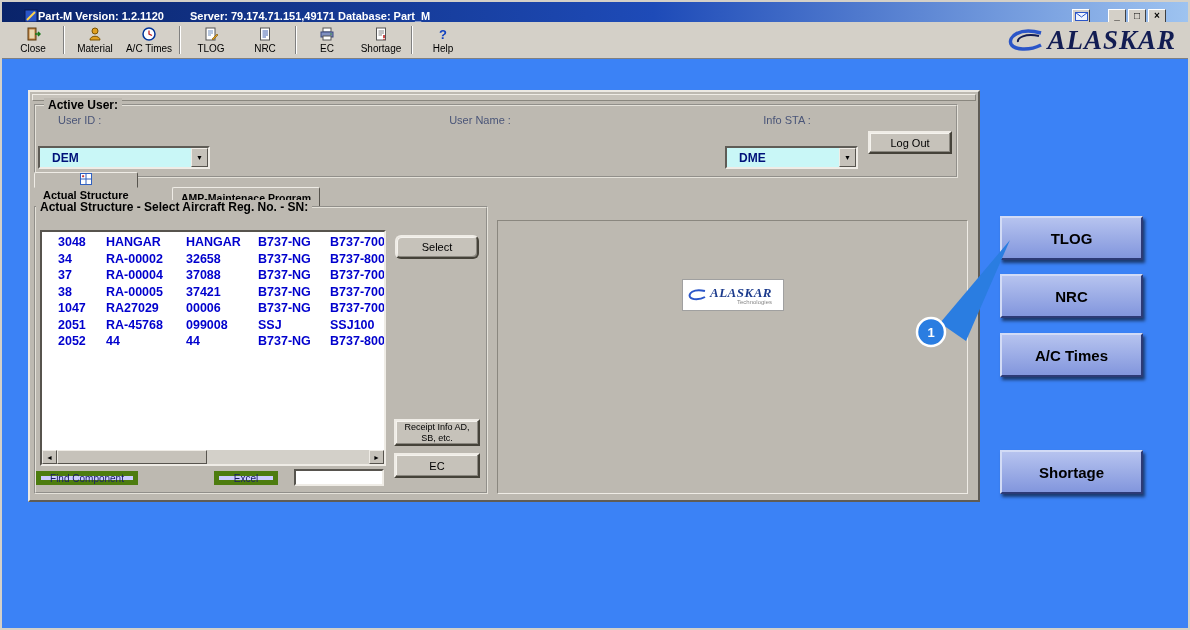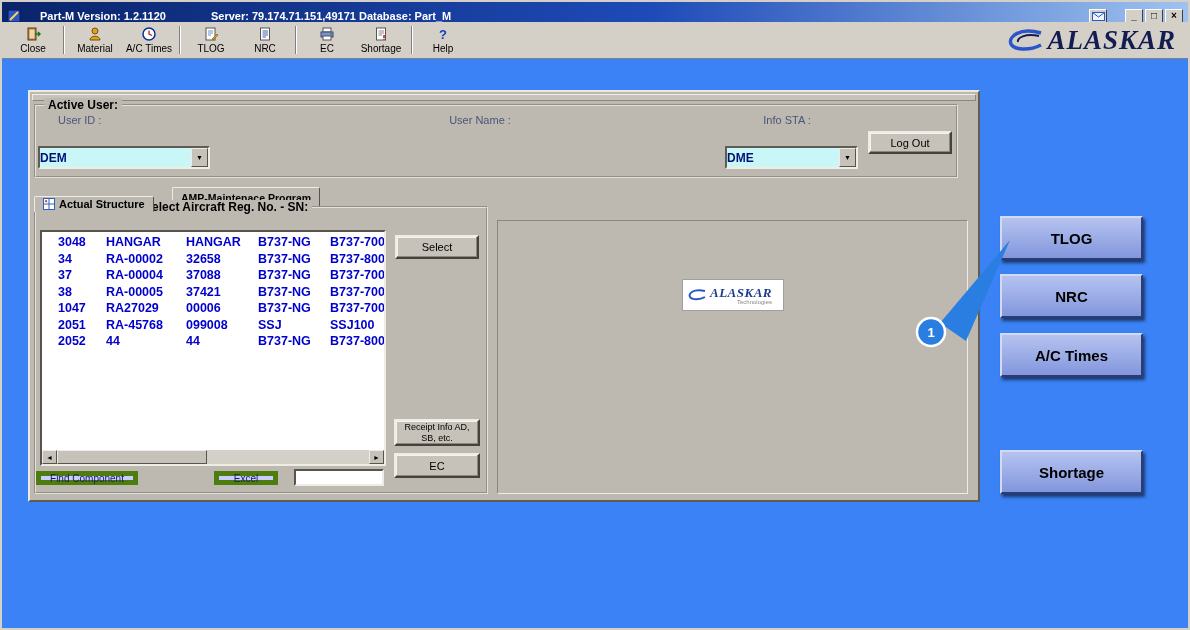--- a/index.html
+++ b/index.html
@@ -5,21 +5,21 @@
   * { margin:0; padding:0; box-sizing:border-box; }
   html,body { width:1190px; height:630px; font-family:"Liberation Sans", sans-serif; }
   button { font-family:inherit; background:none; border:none; padding:0; cursor:pointer; }
 
   .window { position:relative; width:1190px; height:630px; border:2px solid #d4d0c8;
             background:#0b0c12; overflow:hidden; }
 
   
   .titlebar { position:absolute; left:0; top:0; right:0; height:28px;
               background:linear-gradient(90deg,#0a246a 0%,#1e4bb8 55%,#9ec3f0 100%);
-              display:flex; align-items:center; padding:0 5px; gap:19px; }
+              display:flex; align-items:center; padding:0 22px; gap:0; }
   .titlebar-text { color:#fff; font-size:11px; font-weight:bold; white-space:nowrap; }
   .titlebar-text.server { margin-left:26px; }
   .win-controls { margin-left:auto; display:flex; align-items:center; gap:2px; }
   .win-btn { width:18px; height:15px; background:#d4d0c8; border:1px solid;
              border-color:#ffffff #404040 #404040 #ffffff; font-size:10px; line-height:12px;
              text-align:center; font-weight:bold; color:#000; }
   .win-btn.extra { margin-right:16px; display:flex; align-items:center; justify-content:center; }
 
   
   .toolbar { position:absolute; left:0; top:20px; right:0; height:37px; background:#d4d0c8;
@@ -44,21 +44,21 @@
                border:1px solid; border-color:#efece6 #8a877f #8a877f #efece6; }
 
   .groupbox { position:absolute; border:2px groove #e5e2da; }
   .group-label { position:absolute; top:-8px; background:#bdb9b1; padding:0 4px;
                  font-weight:bold; font-size:12px; color:#000; white-space:nowrap; }
 
   .field-label { position:absolute; font-size:11px; color:#4a5578; text-align:center; }
 
   .combo { position:absolute; height:23px; background:#c9f7f7; border:2px solid;
            border-color:#5f5c56 #efece6 #efece6 #5f5c56; display:flex; align-items:center; }
-  .combo-value { flex:1; font-size:12px; font-weight:bold; color:#00127a; padding-left:0; }
+  .combo-value { flex:1; font-size:12px; font-weight:bold; color:#00127a; padding-left:12px; }
   .combo-btn { width:17px; height:100%; background:#c6c2ba; border:1px solid;
                border-color:#efece6 #57544e #57544e #efece6; font-size:7px; color:#000;
                display:flex; align-items:center; justify-content:center; }
 
   .textfield { position:absolute; background:#e2e4ee; border:2px solid;
                border-color:#5f5c56 #efece6 #efece6 #5f5c56; display:flex; align-items:center;
                justify-content:center; font-size:13px; font-weight:bold; color:#000; }
 
   .btn { position:absolute; background:#c6c2ba; border:2px solid;
          border-color:#efece6 #454239 #454239 #efece6;
@@ -260,21 +260,21 @@
       </div>
 
 
       <div class="combo" style="left:695px; top:54px; width:133px;">
         <span class="combo-value">DME</span>
         <span class="combo-btn">▼</span>
       </div>
 
       <button class="btn" style="left:838px; top:39px; width:84px; height:23px;">Log Out</button>
 
-      <div class="tab selected" style="left:4px; top:104px; height:16px;">
+      <div class="tab selected" style="left:4px; top:80px; height:16px;flex-direction:column;">
         <span style="display:flex;">
           <svg width="12" height="12">
               <rect x="0.5" y="0.5" width="11" height="11" fill="#ffffff" stroke="#3060c0"></rect>
               <path d="M6 0.5 V11.5 M0.5 6 H11.5" stroke="#3060c0"></path>
               <path d="M2 3.2 H4.2 M3.1 2.1 V4.3" stroke="#c02020"></path>
             </svg>
         </span>
         <span>Actual Structure</span>
       </div>
       <div class="tab unselected" style="left:142px; top:95px; height:21px;">
@@ -337,21 +337,21 @@
               <span>B737-800</span>
           </div>
         </div>
         <div class="hscroll">
           <span class="scroll-arrow">◄</span>
           <span class="scroll-thumb"></span>
           <span class="scroll-arrow right">►</span>
         </div>
       </div>
 
-      <button class="btn" style="left:365px; top:143px; width:84px; height:24px;">Select</button>
+      <button class="btn" style="left:365px; top:143px; width:84px; height:24px;border-radius:6px;">Select</button>
       <button class="btn small" style="left:364px; top:327px; width:86px; height:27px; padding:1px 4px;">Receipt Info AD, SB, etc.</button>
       <button class="btn" style="left:364px; top:361px; width:86px; height:25px;">EC</button>
 
       <button class="mini-btn" style="left:6px; top:379px; width:102px; height:14px;">Find Component</button>
       <button class="mini-btn" style="left:184px; top:379px; width:64px; height:14px;">Excel</button>
       <input class="search" type="text" style="left: 264px; top: 377px; width: 90px; height: 17px;" value="">
 
       <div class="right-panel">
         <div class="center-logo">
           <span style="display:flex;">

